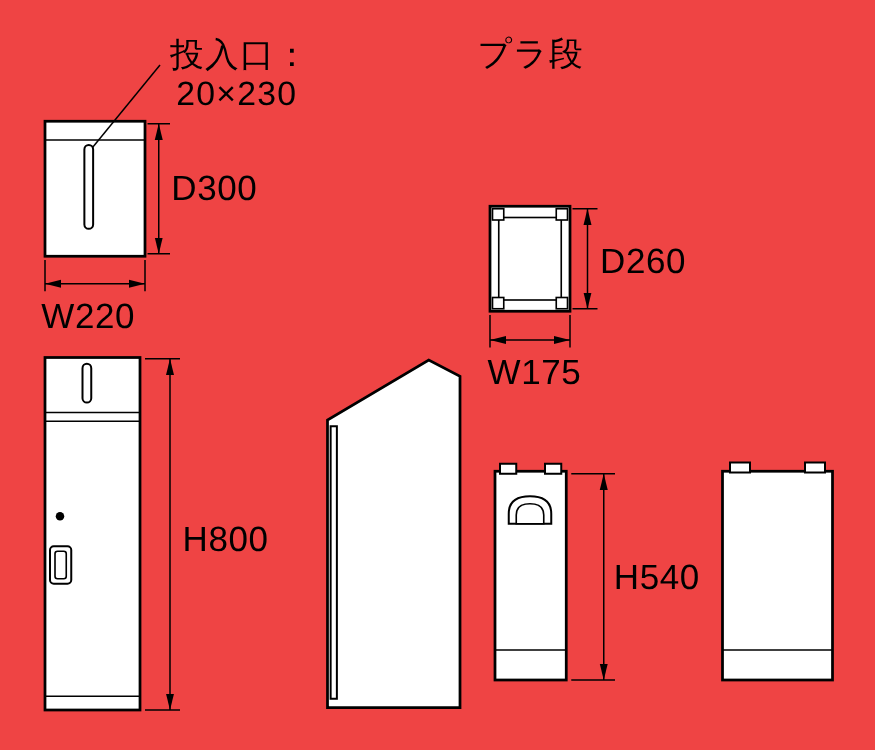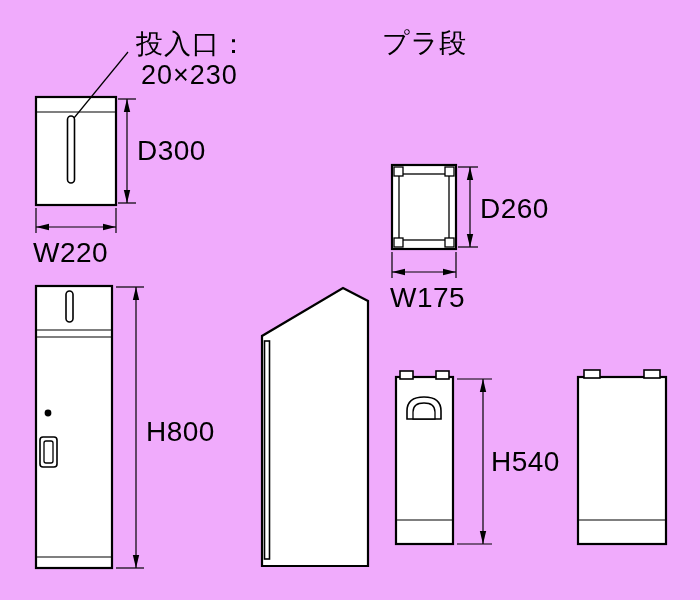--- a/index.html
+++ b/index.html
@@ -4,21 +4,21 @@
 <style>
   html, body {
     margin: 0;
     padding: 0;
     background: #ffffff;
   }
   .canvas {
     position: relative;
     width: 700px;
     height: 600px;
-    background: #f0abfc;
+    background: #ef4444;
     font-family: "Liberation Sans", sans-serif;
   }
   svg {
     display: block;
   }
   text {
     font-family: "Liberation Sans", "DejaVu Sans", sans-serif;
     fill: #000000;
   }
   .dim-label { font-size: 28px; letter-spacing: 0.5px; }

